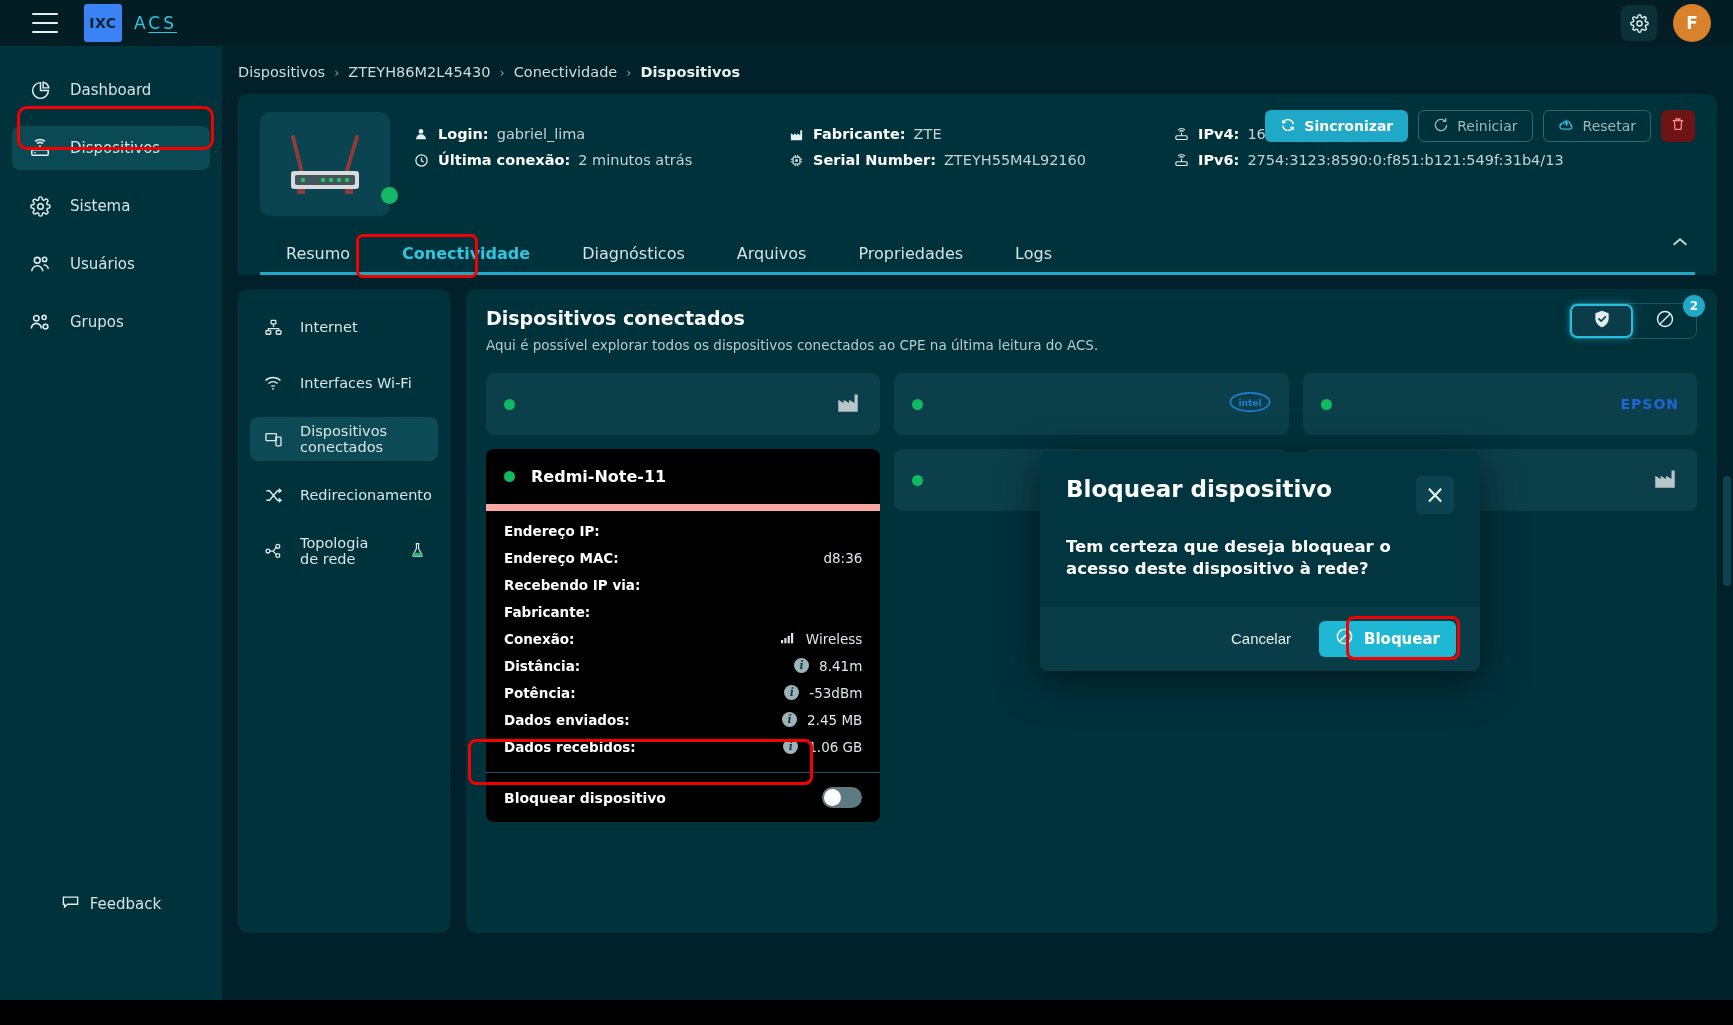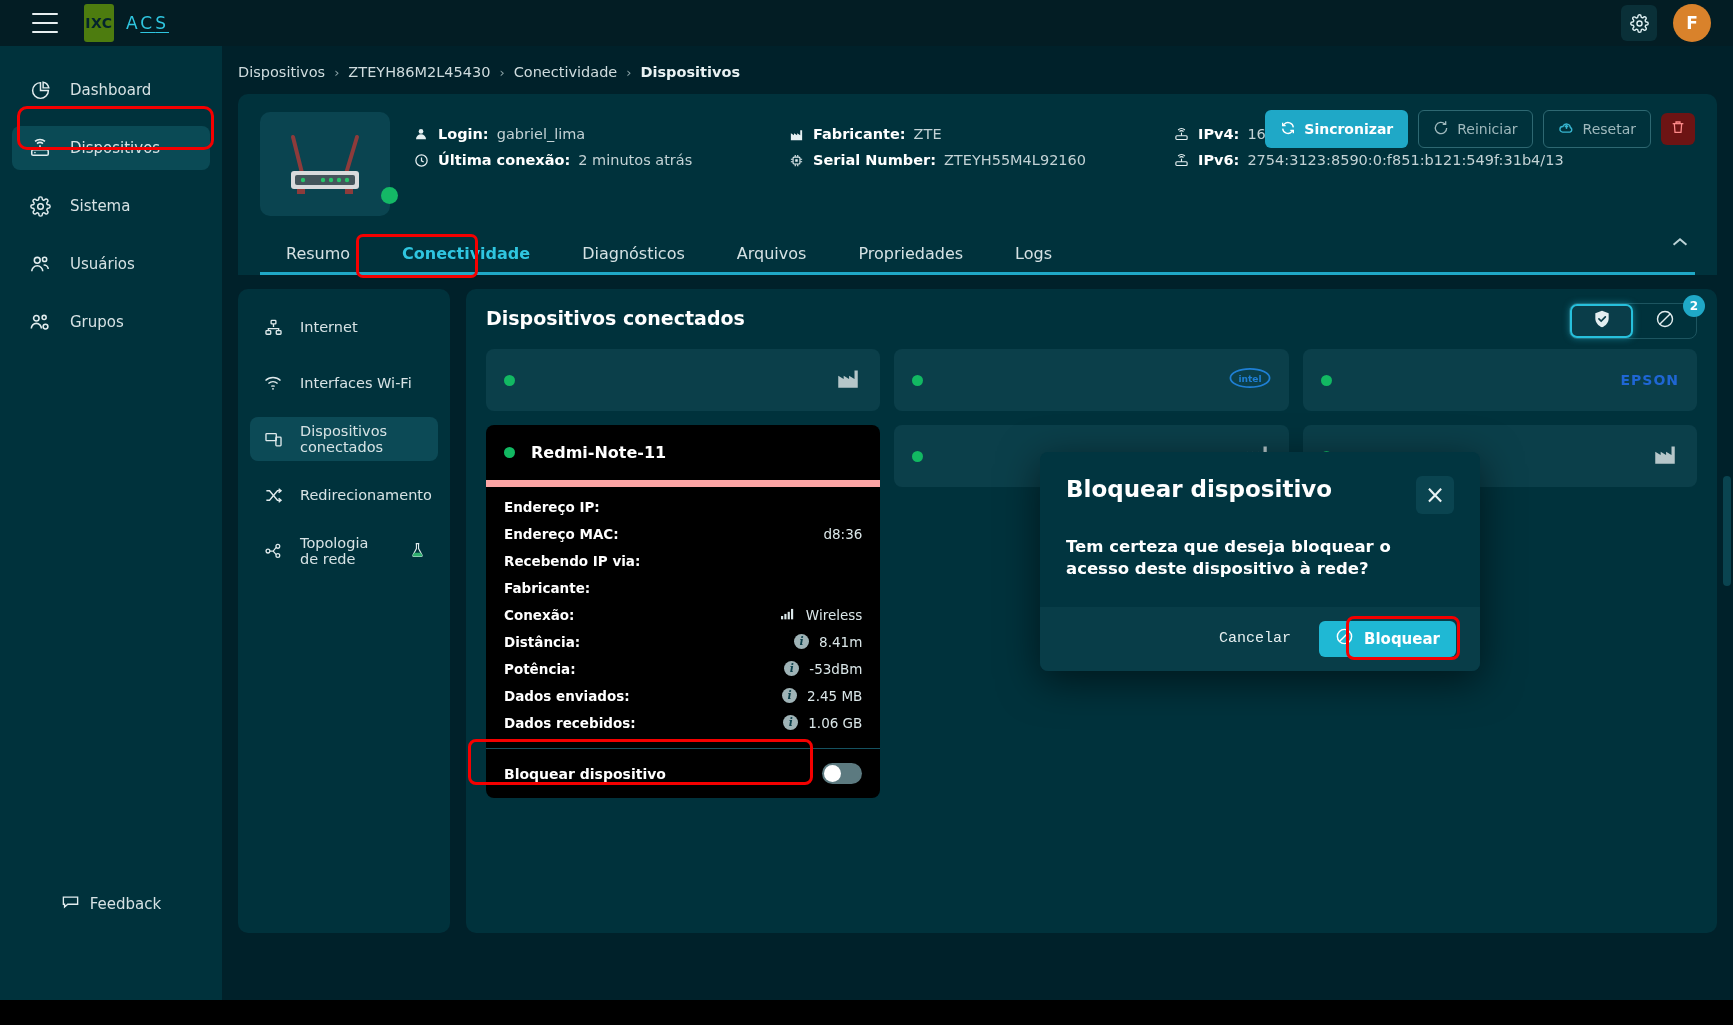--- a/index.html
+++ b/index.html
@@ -18,21 +18,21 @@
     display: flex; align-items: center;
   }
   .hamburger {
     width: 26px; height: 20px; margin-left: 32px; margin-right: 26px;
     display: flex; flex-direction: column; justify-content: space-between;
     cursor: pointer;
   }
   .hamburger span { display:block; height: 2px; background: #e7eef0; border-radius: 2px; }
   .logo-wrap { display:flex; align-items:center; gap: 12px; }
   .logo-box {
-    width: 30px; height: 38px; background: #4d7c0f; border-radius: 3px;
+    width: 38px; height: 38px; background: #3b82f6; border-radius: 3px;
     display:flex; align-items:center; justify-content:center;
     font-weight: 800; font-size: 14px; color: #04242d; letter-spacing: .5px;
   }
   .logo-acs { color:#2fc6e0; font-size: 17px; letter-spacing: 3px; }
   .logo-acs u { text-decoration: underline; text-underline-offset: 3px; }
   .topbar-right {
     margin-left: auto; display:flex; align-items:center; gap: 16px; margin-right: 22px;
   }
   .gear-btn {
     width: 36px; height: 36px; border-radius: 6px; background: #0a3038;
@@ -101,21 +101,21 @@
     display:grid; grid-template-columns: 375px 385px 1fr; row-gap: 10px;
     margin-top: 14px;
   }
   .meta { display:flex; align-items:center; gap:8px; font-size:14.5px; color:#dae5e7; }
   .meta b { font-weight:700; color:#ffffff; }
   .meta .val { color:#c3d2d5; }
   .meta .mi { width:18px; display:flex; align-items:center; justify-content:center; flex:0 0 18px;}
 
   .dev-actions { position:absolute; right: 22px; top: 16px; display:flex; gap: 10px; align-items:center;}
   .btn {
-    height: 38px; padding: 0 14px; border-radius: 6px; font-size: 14px;
+    height: 32px; padding: 0 14px; border-radius: 6px; font-size: 14px;
     display:flex; align-items:center; gap:8px; cursor:pointer; border:1px solid transparent;
   }
   .btn-primary { background:#1fa8c7; color:#ffffff; font-weight:700; }
   .btn-outline { background:transparent; border-color:#2e6872; color:#9fb9bd; }
   .btn-danger {
     width: 34px; height: 32px; border-radius:6px; background:#6d1414;
     display:flex; align-items:center; justify-content:center; cursor:pointer;
   }
 
   .tabs { display:flex; align-items:flex-start; gap: 0; margin-top: 16px; position:relative; }
@@ -222,21 +222,21 @@
   .modal-close {
     margin-left:auto; width:38px; height:38px; border-radius:6px; background:#0a4450;
     display:flex; align-items:center; justify-content:center; cursor:pointer;
     color:#eaf3f4; font-size: 24px; line-height: 1;
   }
   .modal-body { padding: 22px 26px 26px 26px; font-size: 16.5px; font-weight:700; color:#ffffff; line-height: 1.35; }
   .modal-foot {
     background:#083d48; display:flex; align-items:center; justify-content:flex-end;
     gap: 16px; padding: 14px 24px; position:relative;
   }
-  .btn-cancel { color:#e6eff0; font-size: 15px; padding: 6px 12px; cursor:pointer; background:none; border:none; font-family:Liberation Mono, monospace; }
+  .btn-cancel { color:#e6eff0; font-size: 15px; padding: 6px 12px; cursor:pointer; background:none; border:none; font-family:Liberation Sans, sans-serif; }
   .btn-block {
     background:#1fb8d4; color:#ffffff; font-weight:700; font-size: 15px;
     height: 36px; padding: 0 16px; border-radius: 6px;
     display:flex; align-items:center; gap: 10px; cursor:pointer; border:none; font-family:inherit;
   }
   .block-btn-highlight {
     position:absolute; right: 20px; top: 9px; width: 114px; height: 44px;
     border: 3px solid #f40000; border-radius: 8px; pointer-events:none;
   }
 
@@ -568,20 +568,21 @@
           <svg width="17" height="18" viewBox="0 0 24 24" fill="none" stroke="#dfeaec" stroke-width="1.6">
             <path d="M9.5 3h5M10.5 3v7L5.5 19.5a1 1 0 0 0 .9 1.5h11.2a1 1 0 0 0 .9-1.5L13.5 10V3"></path>
             <path d="M7.3 16h9.4l2 3.5a1 1 0 0 1-.9 1.5H6.2a1 1 0 0 1-.9-1.5z" fill="#2fae6e" stroke="none"></path>
           </svg>
         </span>
       </div>
     </div>
 
     <div class="maincard">
       <div class="mc-title">Dispositivos conectados</div>
+      <div class="mc-sub">Aqui é possível explorar todos os dispositivos conectados ao CPE na última leitura do ACS.</div>
 
       <div class="seg">
         <div class="seg-btn sel">
           <span>
             <svg width="20" height="20" viewBox="0 0 24 24" fill="#e3eef0">
               <path d="M12 2 4 5.2v6c0 5 3.4 9.2 8 10.8 4.6-1.6 8-5.8 8-10.8v-6z"></path>
               <path d="M8.3 11.8 11 14.4l5-5" stroke="#0a3d49" stroke-width="2" fill="none" stroke-linecap="round"></path>
             </svg>
           </span>
         </div>

